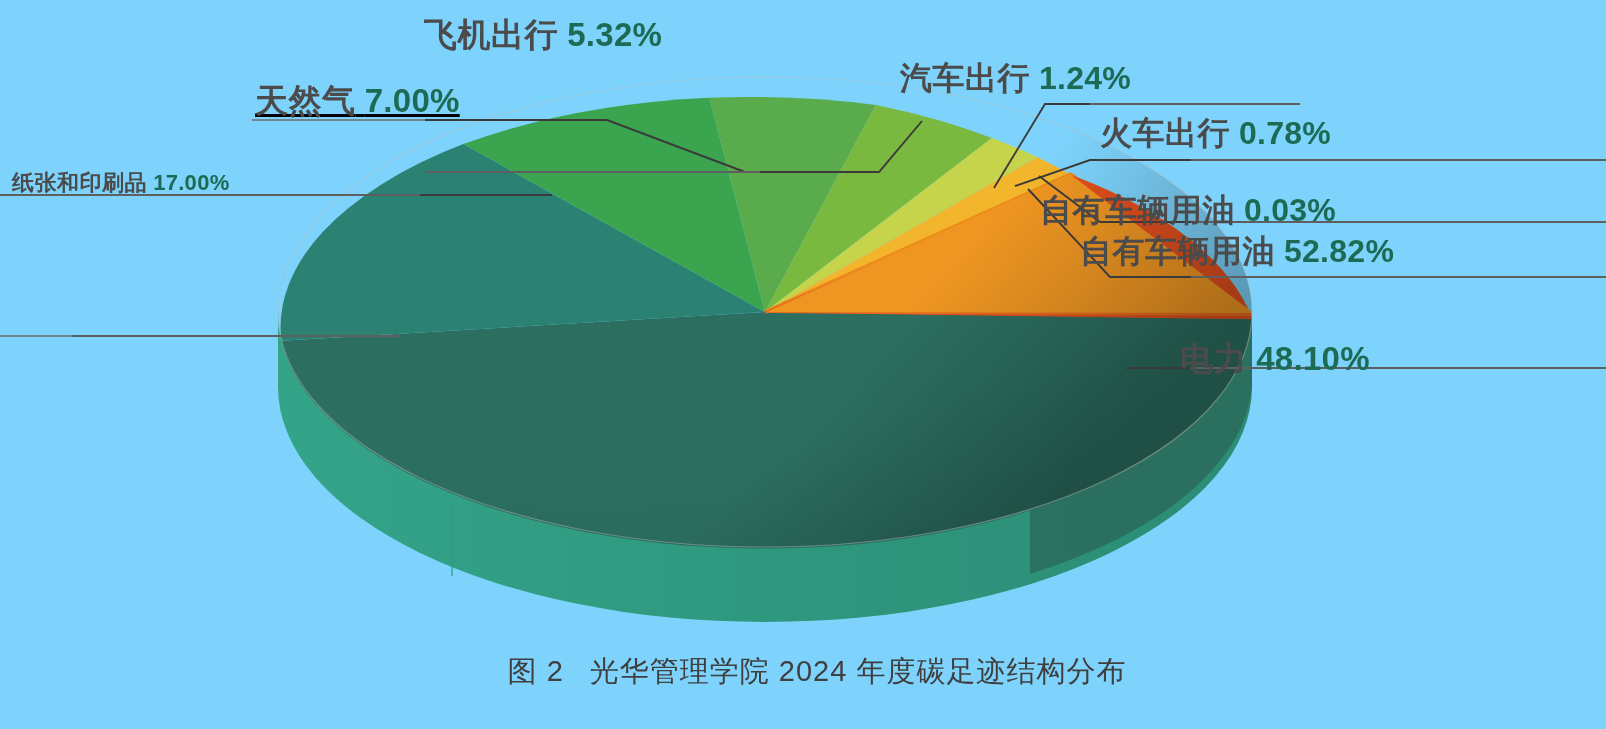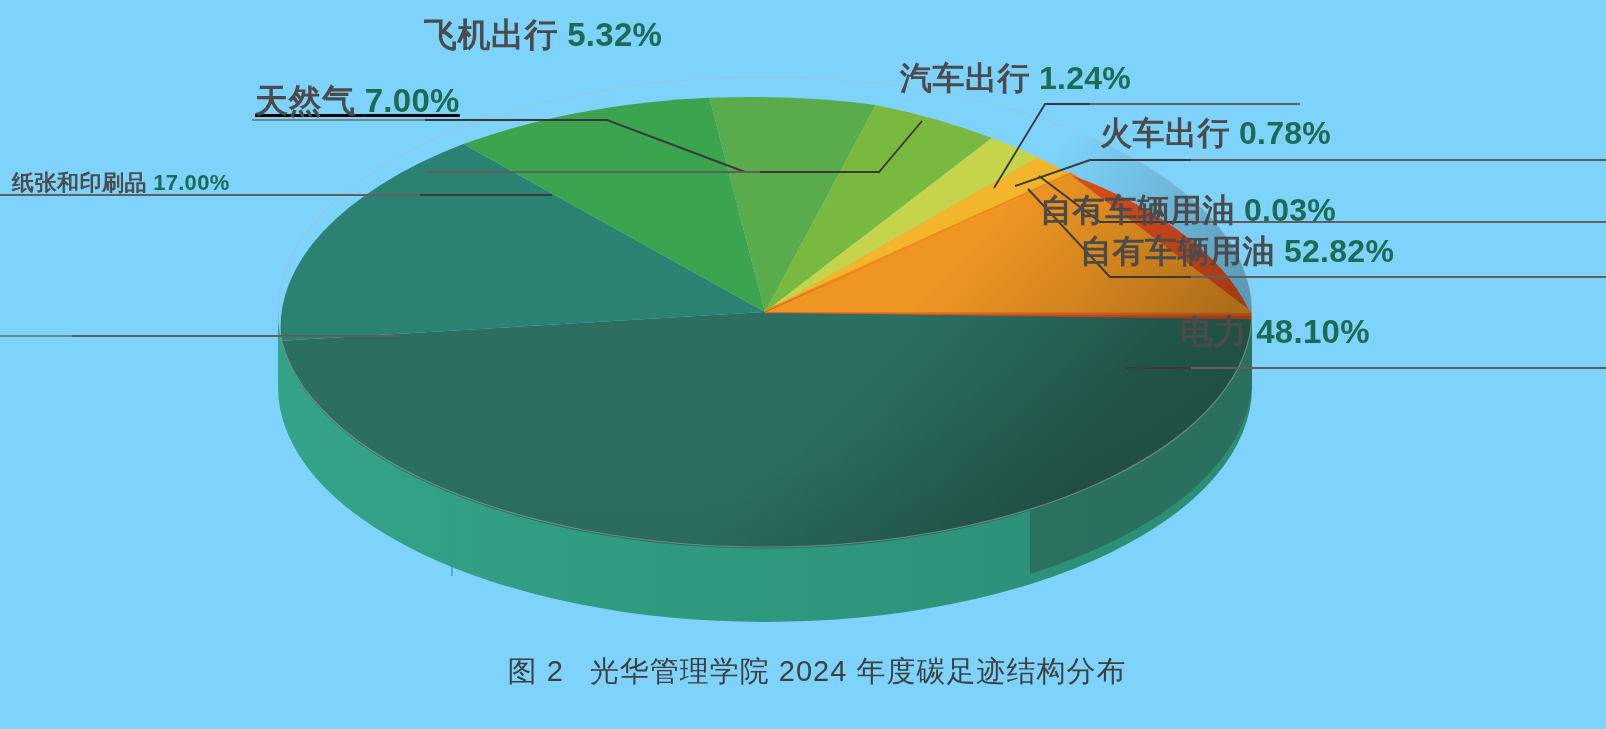--- a/index.html
+++ b/index.html
@@ -157,21 +157,21 @@
   <div class="lbl l-right" style="left:1040px; width:530px; top:178px; font-size:32px;margin-top:16px;">
     <span class="name">自有车辆用油</span>
     <span class="pct">0.03%</span>
   </div>
 
   <div class="lbl l-right" style="left:1080px; width:490px; top:235px; font-size:32px;">
     <span class="name">自有车辆用油</span>
     <span class="pct">52.82%</span>
   </div>
 
-  <div class="lbl l-right" style="left:1180px; width:390px; top:315px; font-size:33px;">
+  <div class="lbl l-right" style="left:1180px; width:390px; top:342px; font-size:33px;">
     <span class="name">电力</span>
     <span class="pct">48.10%</span>
   </div>
 
   <div class="cap">
     <span>图 2</span><span class="gap"></span><span>光华管理学院 2024 年度碳足迹结构分布</span>
   </div>
 
 </div>
 

